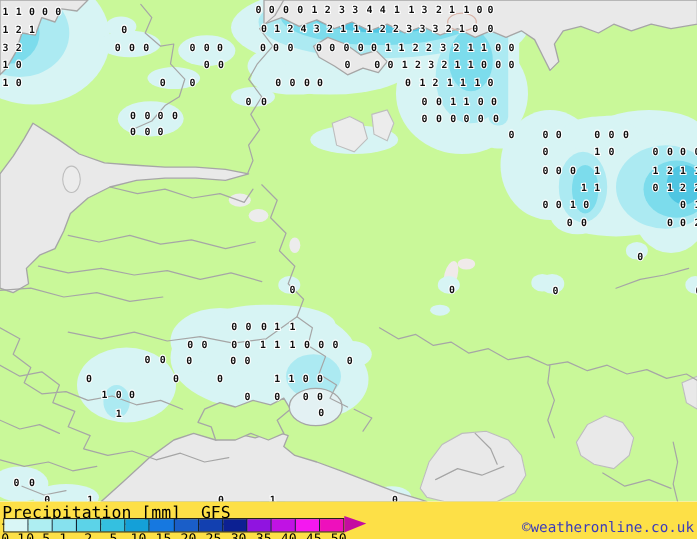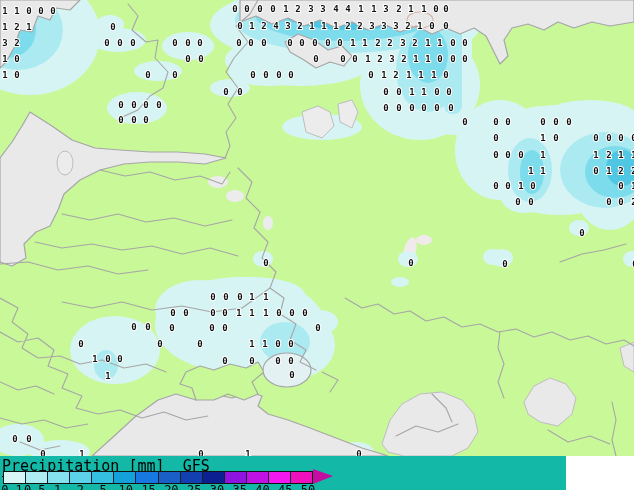--- a/index.html
+++ b/index.html
@@ -11,21 +11,21 @@
   .lake{fill:var(--lake);}
   .landfill{fill:var(--land);}
   .coast{fill:none;stroke:var(--coast);stroke-width:1.2;stroke-linejoin:round;}
   .coastlt{fill:none;stroke:#bdbdbd;stroke-width:1;}
   .bnd{fill:none;stroke:var(--coast);stroke-width:1.1;stroke-linejoin:round;stroke-linecap:round;}
   .p1{fill:var(--p1);} .p2{fill:var(--p2);} .p3{fill:var(--p3);} .p4{fill:var(--p4);} .p5{fill:var(--p5);}
   .azov{fill:var(--azov);}
   .pale{fill:#f0eaea;}
   .pv{font:bold 9px "DejaVu Sans Mono",monospace;fill:#101010;stroke:#ffffff;stroke-width:2px;
       paint-order:stroke;text-anchor:middle;}
-  .legendbar{position:absolute;left:0;top:456px;width:566px;height:34px;background:#14b8a6;}
+  .legendbar{position:absolute;left:0;top:456px;width:634px;height:34px;background:#fde047;}
   .legend-title{position:absolute;left:2px;top:1px;font-size:15px;color:#000;white-space:pre;
                 border-bottom:1px solid #000;padding:0 6px 1px 0;}
   .colorbar{position:absolute;left:3px;top:15px;width:308px;height:11px;display:flex;
             border:1px solid #111;box-sizing:content-box;}
   .seg{flex:1 1 auto;border-right:1px solid #123;}
   .seg:last-child{border-right:none;}
   .arrow{position:absolute;left:313px;top:13px;width:0;height:0;
          border-top:7px solid transparent;border-bottom:8px solid transparent;
          border-left:20px solid #c40da0;}
   .labels{position:absolute;left:0;top:27px;width:340px;height:12px;}
@@ -386,14 +386,15 @@
         <span class="ticklabel" style="left: 125.85px;">10</span>
         <span class="ticklabel" style="left: 148.62px;">15</span>
         <span class="ticklabel" style="left: 171.39px;">20</span>
         <span class="ticklabel" style="left: 194.16px;">25</span>
         <span class="ticklabel" style="left: 216.93px;">30</span>
         <span class="ticklabel" style="left: 239.7px;">35</span>
         <span class="ticklabel" style="left: 262.47px;">40</span>
         <span class="ticklabel" style="left: 285.24px;">45</span>
         <span class="ticklabel" style="left: 308.01px;">50</span>
       </div>
+    <div class="copyright">©weatheronline.co.uk</div>
   </div>
 </div>
 
 </body></html>

